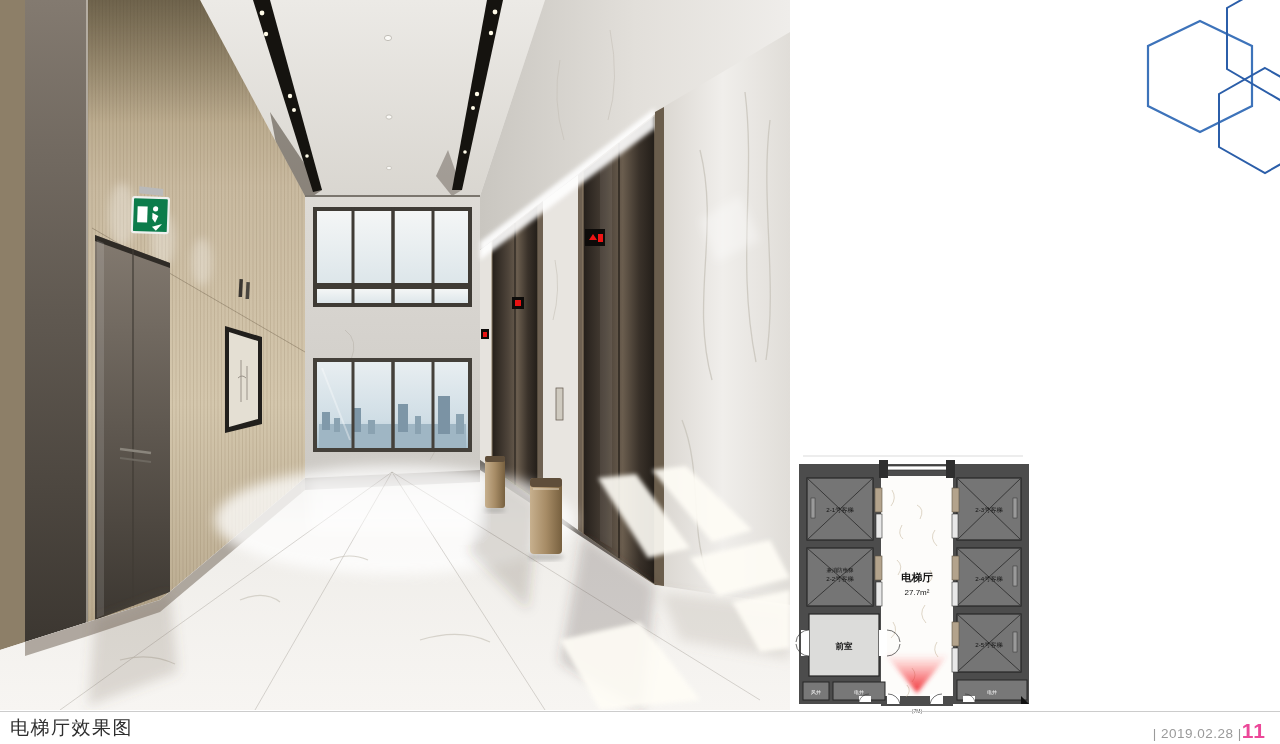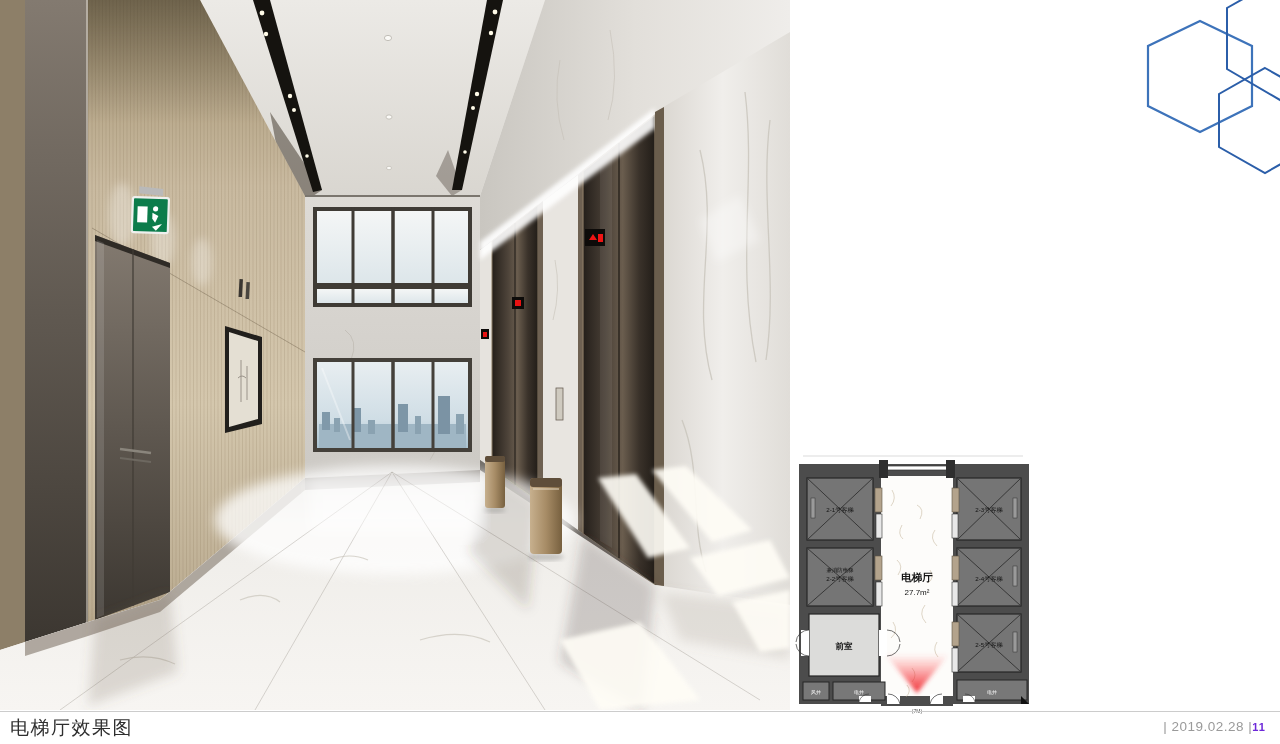--- a/index.html
+++ b/index.html
@@ -6,21 +6,21 @@
   .slide{position:relative;width:1280px;height:744px;background:#ffffff;overflow:hidden;
          font-family:"Liberation Sans",sans-serif;}
   svg{position:absolute;display:block;}
   .render{left:0;top:0;}
   .plan{left:795px;top:450px;}
   .hexes{left:0;top:0;pointer-events:none;}
   .footer-line{position:absolute;left:0;right:0;top:711px;height:1px;background:#cccccc;}
   .caption{position:absolute;left:10px;top:715px;font-size:19px;color:#2e2e2e;letter-spacing:1.5px;}
   .footer-right{position:absolute;right:14px;top:719px;display:flex;align-items:baseline;}
   .date{font-size:13.5px;color:#9a9a9a;letter-spacing:.5px;}
-  .pagenum{font-size:11px;color:#6d28d9;font-weight:700;letter-spacing:1px;}
+  .pagenum{font-size:21px;color:#ec4899;font-weight:700;letter-spacing:1px;}
   .plan-label{fill:#141414;}
 </style>
 </head>
 <body>
 
 <div class="slide">
 
   <svg class="render" width="790" height="710" viewBox="0 0 790 710">
     <defs>
       <linearGradient id="ceilG" x1="0" y1="0" x2="0" y2="1">

